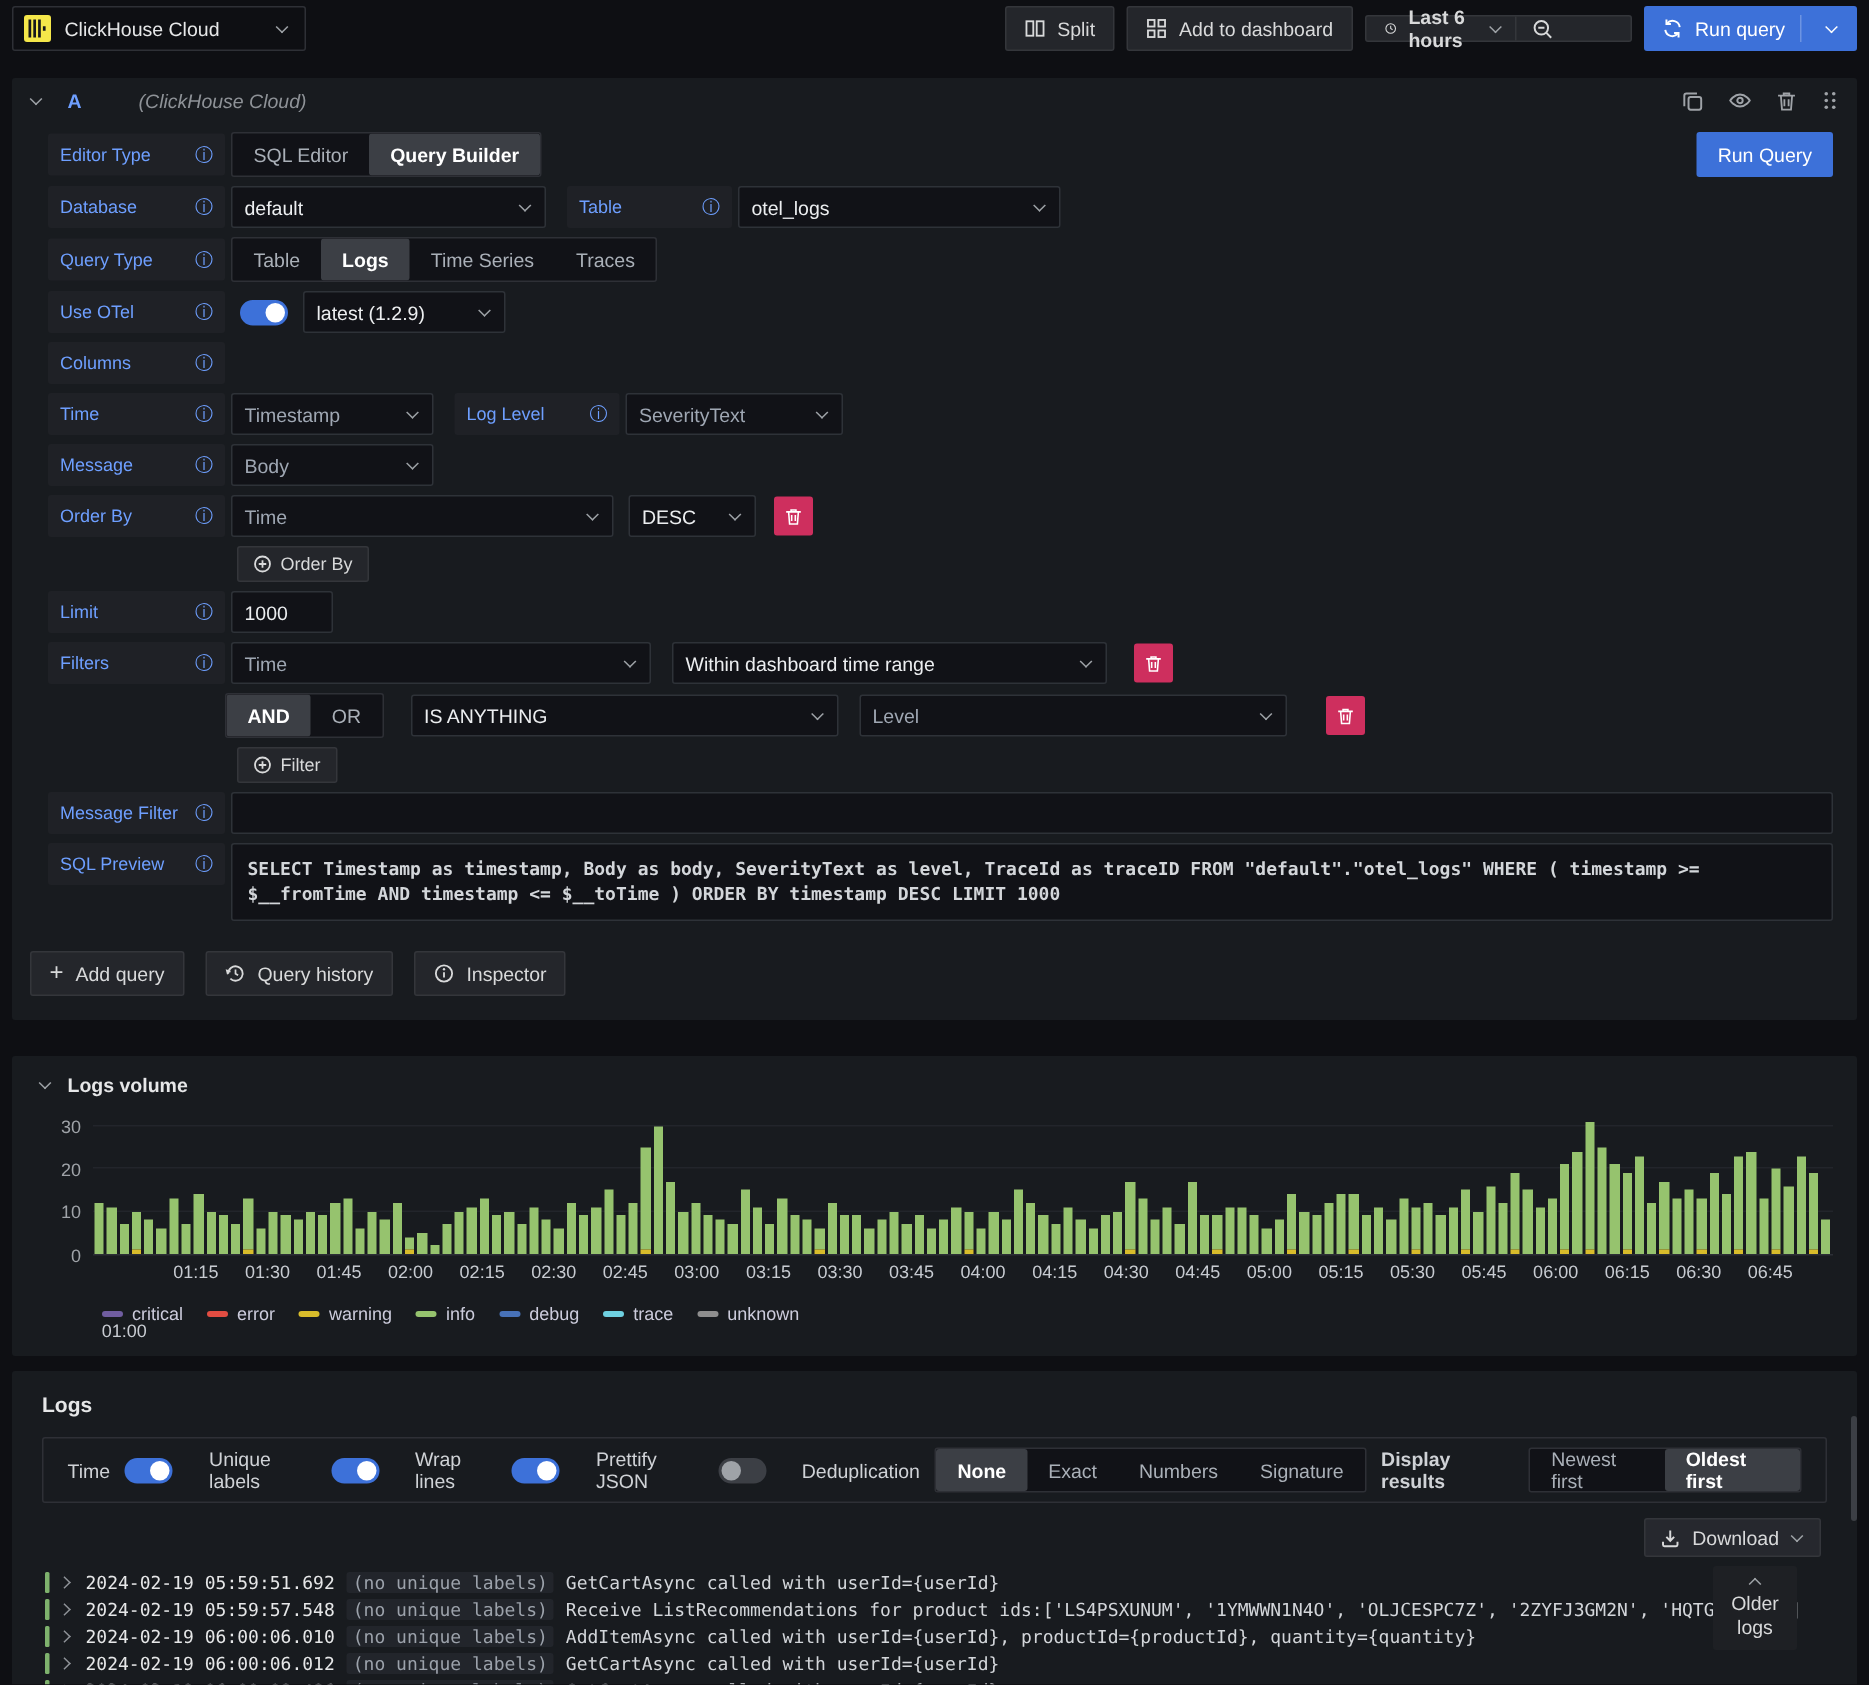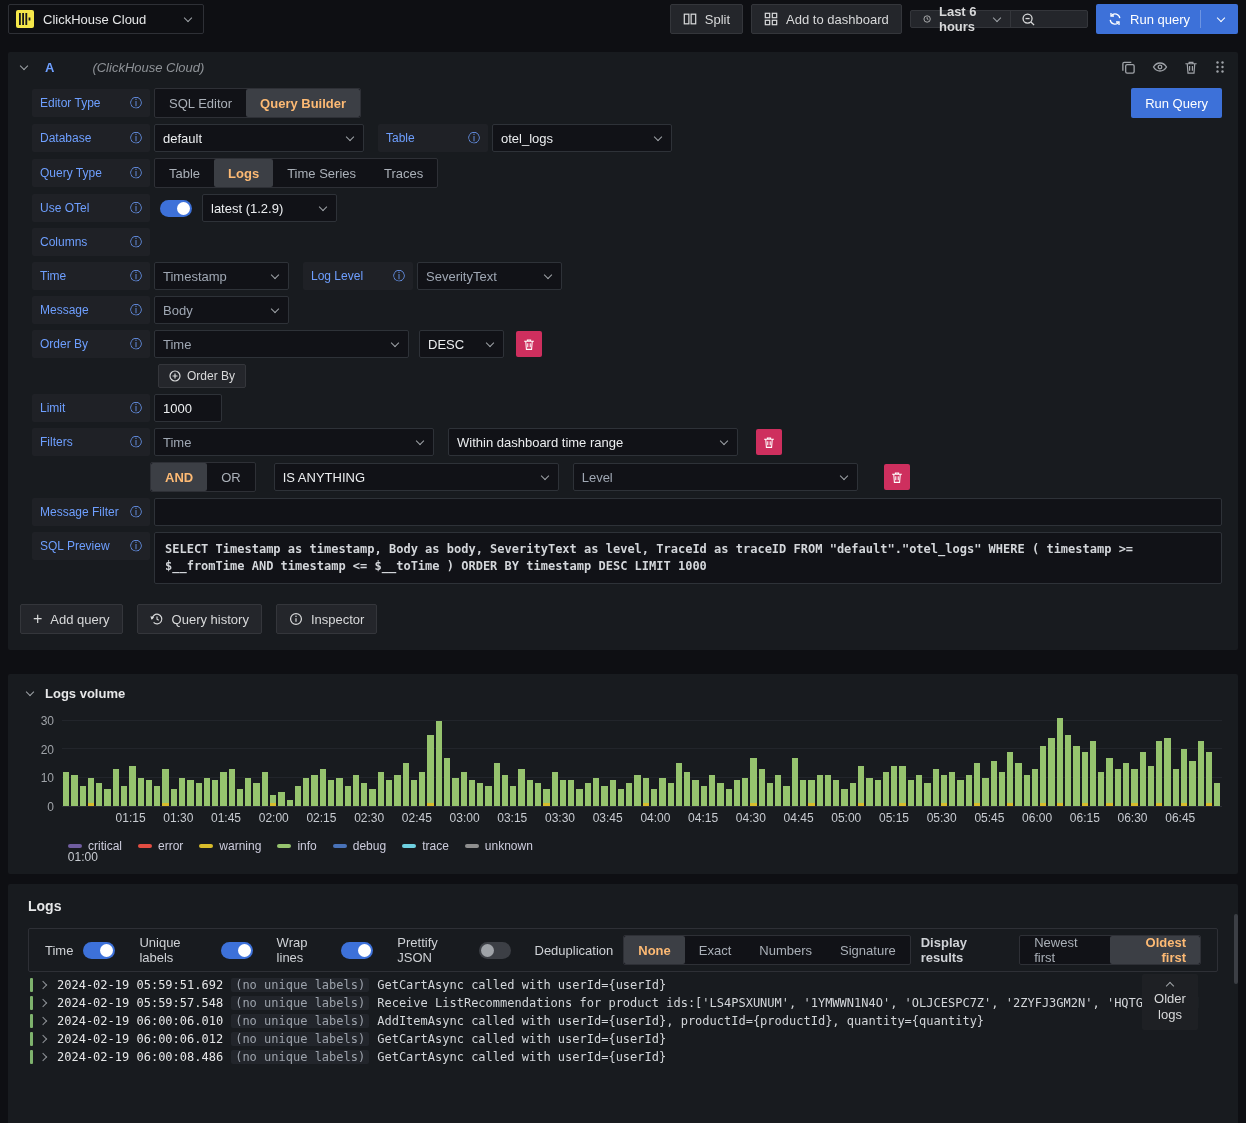--- a/index.html
+++ b/index.html
@@ -53,40 +53,40 @@
     color:#6e9fff; font-size:12px; font-weight:500; }
   .f-indent { width:122px; min-width:122px; }
   .select, .textbox { height:28px; background:#111217; border:1px solid #2e3238; border-radius:2px;
     display:flex; align-items:center; justify-content:space-between; padding:0 8px; cursor:pointer; }
   .select .sel-val { color:#eceef0; }
   .select .sel-val.muted { color:#9fa7b3; }
   .select .chev { color:#9fa3a8; margin-left:8px; }
   .radio-group { display:flex; align-items:center; height:30px; background:#111217;
     border:1px solid #2e3036; border-radius:2px; overflow:hidden; }
   .radio-opt { padding:0 14px; height:100%; display:flex; align-items:center; color:#aab0b8; cursor:pointer; font-size:13px; }
-  .radio-opt.sel { background:#3c3f45; color:#fdba74; font-weight:600; border-radius:2px;text-align:right; }
+  .radio-opt.sel { background:#3c3f45; color:#ffffff; font-weight:600; border-radius:2px; }
   .toggle { width:32px; height:17px; border-radius:9px; background:#3c3f45; position:relative; cursor:pointer; flex:none; }
   .toggle::after { content:""; position:absolute; width:13px; height:13px; border-radius:50%; background:#9fa3a8; top:2px; left:2px; }
   .toggle.on { background:#3d71d9; }
   .toggle.on::after { left:auto; right:2px; background:#fff; }
   .trash-btn { width:26px; height:26px; background:#ce2f5e; border:none; border-radius:2px;
     display:flex; align-items:center; justify-content:center; cursor:pointer; margin-left:8px; color:#fff; }
   .add-btn { display:flex; align-items:center; gap:6px; height:24px; padding:0 10px;
     background:#24262b; border:1px solid #34363b; border-radius:2px; color:#d8d9da; font-size:12px; font-weight:500; cursor:pointer; }
   .limit-input { width:68px; height:28px; background:#111217; border:1px solid #2e3238; border-radius:2px;
     color:#eceef0; padding:0 8px; font-size:13px; font-family:inherit; }
   .mf-input { flex:1; height:28px; background:#111217; border:1px solid #2e3238; border-radius:2px;
     color:#eceef0; padding:0 8px; font-family:inherit; }
   .sql-preview { flex:1; background:#111217; border:1px solid #2e3238; border-radius:2px;
     padding:8px 10px; font-family:"DejaVu Sans Mono", monospace; font-size:12px; color:#d3d6da; line-height:17px; min-height:48px;font-weight:bold; }
   .q-footer { display:flex; align-items:center; gap:14px; padding:12px 20px 6px 12px; }
   .sec-btn { display:flex; align-items:center; gap:8px; height:30px; padding:0 12px;
     background:#24262b; border:1px solid #34363b; border-radius:2px; color:#d8d9da; font-weight:500; font-size:13px; cursor:pointer; }
   
-  .w210{width:210px;} .w215{width:180px;} .w135{width:135px;} .w145{width:145px;}
+  .w210{width:210px;} .w215{width:215px;} .w135{width:135px;} .w145{width:145px;}
   .w255{width:255px;} .w85{width:85px;} .w280{width:280px;} .w290{width:290px;} .w285{width:285px;}
   .grow{flex:1;}
   .mini-label { width:110px; min-width:110px; }
   
   .volume-panel { margin-top:24px; padding:10px 16px 8px 16px; height:200px; }
   .v-header { display:flex; align-items:center; gap:10px; color:#e6e7e8; font-weight:600; font-size:13px; padding:2px 0 14px 2px; }
   .v-header .chev { color:#9fa3a8; cursor:pointer; }
   .chart-area { display:flex; }
   .y-axis { width:38px; position:relative; height:92px; }
   .ytick { position:absolute; right:8px; transform:translateY(50%); color:#9fa3a8; font-size:12px; }
@@ -386,20 +386,30 @@
         <div class="select w285" style="margin-left:10px;">
           <span class="sel-val muted">Level</span>
           <i class="chev chev-down"></i>
         </div>
         <button class="trash-btn" style="margin-left:22px;">
           <svg width="12" height="13" viewBox="0 0 14 16">
             <path d="M1 4h12M5 4V2.5h4V4M3 4l.8 10h6.4L11 4M5.5 6.5v5M8.5 6.5v5" fill="none" stroke="#fff" stroke-width="1.3"></path>
           </svg>
         </button>
       </div>
+      <div class="f-row">
+        <div class="f-indent"></div>
+        <button class="add-btn">
+          <svg width="12" height="12" viewBox="0 0 12 12">
+            <circle cx="6" cy="6" r="5" fill="none" stroke="#d8d9da" stroke-width="1.2"></circle>
+            <path d="M6 3.5v5M3.5 6h5" stroke="#d8d9da" stroke-width="1.2"></path>
+          </svg>
+          <span>Filter</span>
+        </button>
+      </div>
 
       <div class="f-row">
         <div class="f-label">
           <span>Message Filter</span>
           <span class="info">ⓘ</span>
         </div>
         <input class="mf-input" value="" style="">
       </div>
 
       <div class="f-row" style="align-items:flex-start;">
@@ -985,20 +995,30 @@
       </div>
       <div class="display-results">
         <span class="ctl-label">Display results</span>
         <div class="radio-group">
             <div class="radio-opt">Newest first</div>
             <div class="radio-opt sel">Oldest first</div>
           </div>
       </div>
     </div>
 
+    <div class="download-row">
+      <button class="dl-btn">
+        <svg width="13" height="13" viewBox="0 0 14 14">
+          <path d="M7 1.5v7M4.2 6l2.8 2.8L9.8 6" fill="none" stroke="#d8d9da" stroke-width="1.4"></path>
+          <path d="M1.8 9.5v2.2a1 1 0 0 0 1 1h8.4a1 1 0 0 0 1-1V9.5" fill="none" stroke="#d8d9da" stroke-width="1.4"></path>
+        </svg>
+        <span>Download</span>
+        <i class="chev chev-down" style="color:#9fa3a8;"></i>
+      </button>
+    </div>
 
     <div class="log-rows">
       <div>
           <div class="log-row">
             <span class="lvl-bar"></span>
             <i class="chev chev-right"></i>
             <span class="log-time">2024-02-19 05:59:51.692</span>
             <span class="log-labels">(no unique labels)</span>
             <span class="log-msg">GetCartAsync called with userId={userId}</span>
           </div>

